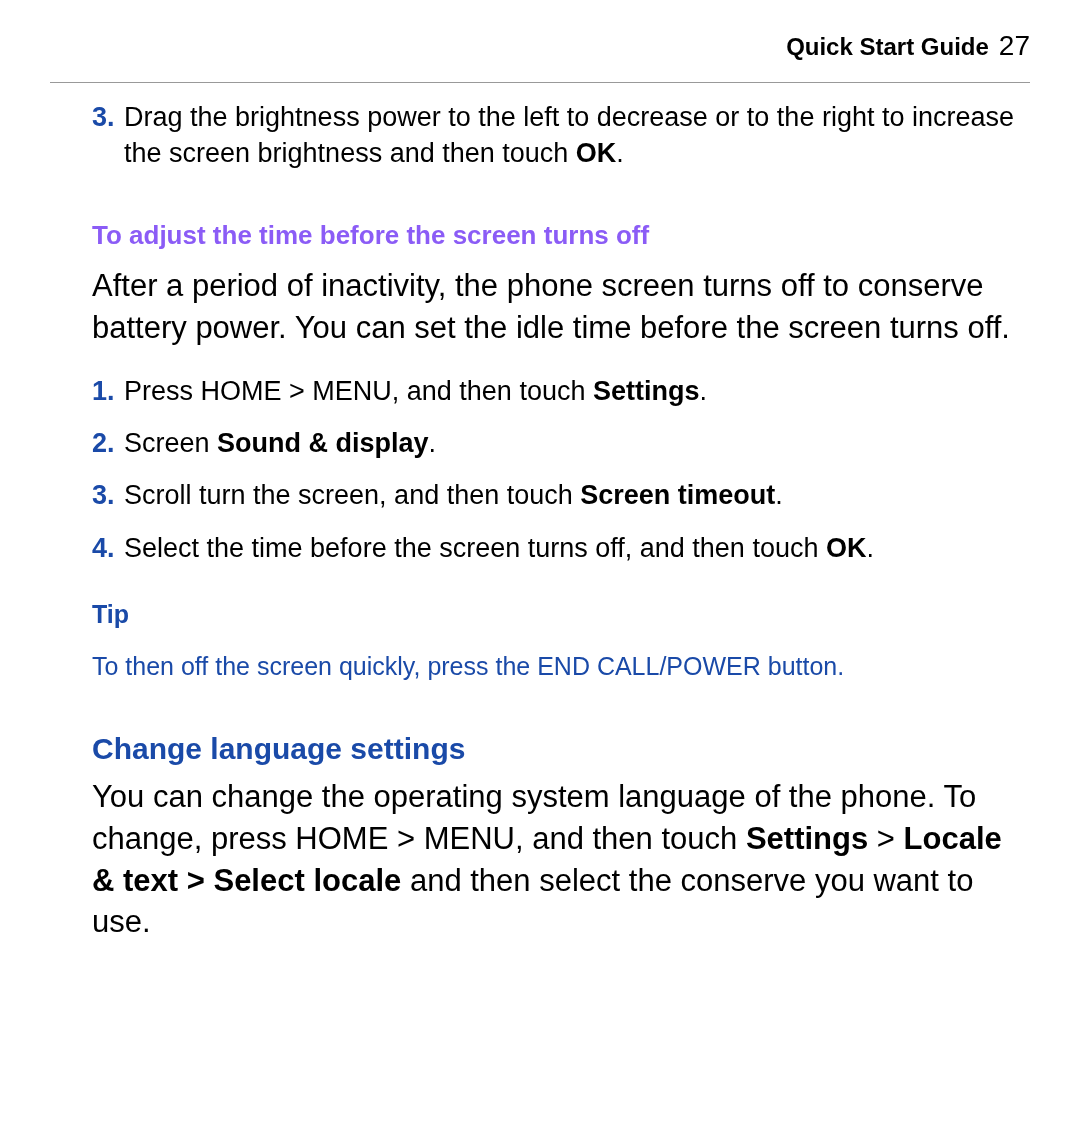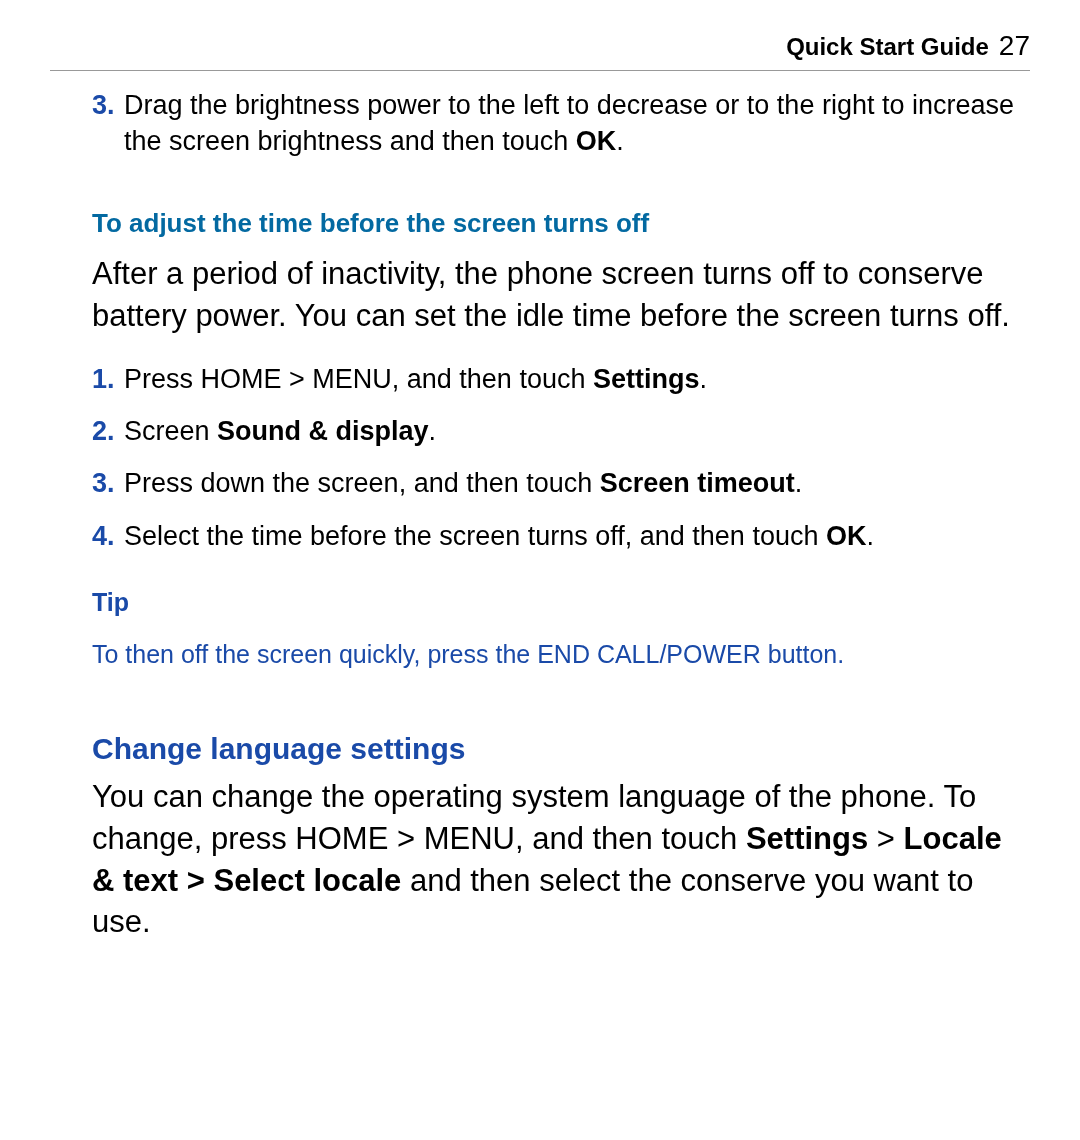--- a/index.html
+++ b/index.html
@@ -13,21 +13,21 @@
       background: #ffffff;
       font-family: 'Segoe UI', 'Myriad Pro', Arial, sans-serif;
       color: #000000;
       padding: 30px 50px 40px 50px;
     }
     .header {
       display: flex;
       justify-content: flex-end;
       align-items: baseline;
       gap: 10px;
-      padding-bottom: 8px;
+      padding-bottom: 20px;
       border-bottom: 1px solid #999;
       margin-bottom: 16px;
       width: 100%;
     }
     .header-title {
       font-weight: bold;
       font-size: 24px;
     }
     .header-page {
       font-size: 28px;
@@ -50,21 +50,21 @@
       min-width: 32px;
       flex-shrink: 0;
     }
     .step-text {
       flex: 1;
     }
     .bold {
       font-weight: bold;
     }
     .subheading {
-      color: #0369a1;
+      color: #8b5cf6;
       font-weight: bold;
       font-size: 26px;
       margin-top: 48px;
       margin-bottom: 14px;
     }
     .body-text {
       font-size: 31px;
       line-height: 1.35;
       margin-bottom: 24px;
     }
@@ -85,21 +85,21 @@
       font-weight: bold;
       flex-shrink: 0;
     }
     .tip-content {
       flex: 1;
     }
     .section-heading {
       color: #1a4aa8;
       font-weight: bold;
       font-size: 30px;
-      margin-top: 60px;
+      margin-top: 48px;
       margin-bottom: 10px;
     }
   </style>
 </head>
 <body>
 
 <div class="header">
   <span class="header-title">Quick Start Guide</span>
   <span class="header-page">27</span>
 </div>
@@ -121,21 +121,21 @@
       <div class="step-item">
         <div class="step-number">1.</div>
         <div class="step-text"><span>Press HOME &gt; MENU, and then touch </span><span class="bold">Settings</span><span>.</span></div>
       </div>
       <div class="step-item">
         <div class="step-number">2.</div>
         <div class="step-text"><span>Screen </span><span class="bold">Sound &amp; display</span><span>.</span></div>
       </div>
       <div class="step-item">
         <div class="step-number">3.</div>
-        <div class="step-text"><span>Press down the screen, and then touch </span><span class="bold">Screen timeout</span><span>.</span></div>
+        <div class="step-text"><span>Scroll turn the screen, and then touch </span><span class="bold">Screen timeout</span><span>.</span></div>
       </div>
       <div class="step-item">
         <div class="step-number">4.</div>
         <div class="step-text"><span>Select the time before the screen turns off, and then touch </span><span class="bold">OK</span><span>.</span></div>
       </div>
     </div>
 
   <div class="tip-row">
     <div class="tip-label">Tip</div>
     <div class="tip-content">To then off the screen quickly, press the END CALL/POWER button.</div>

